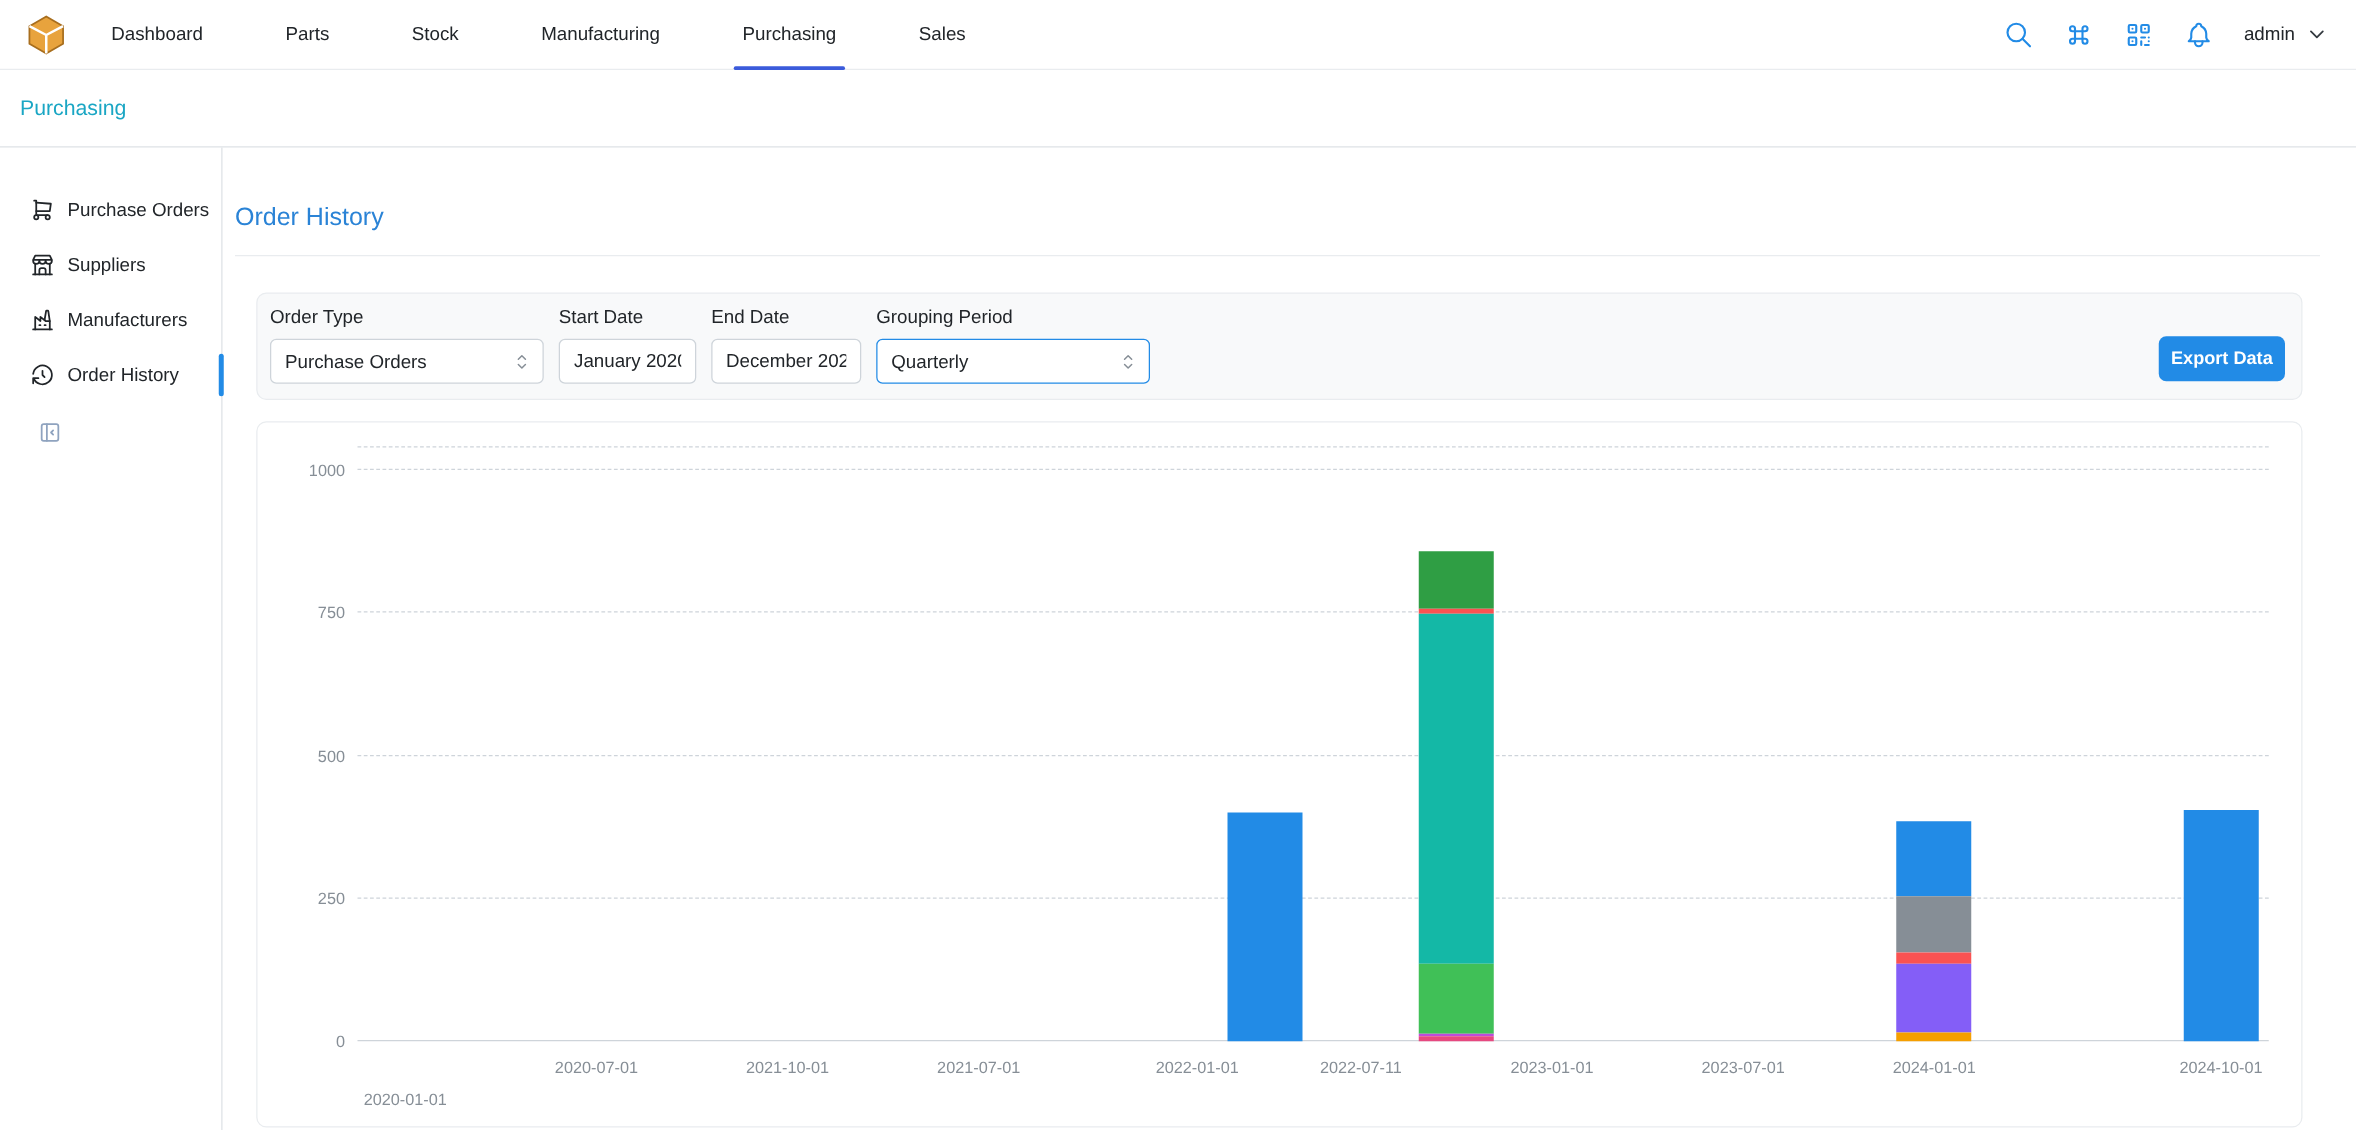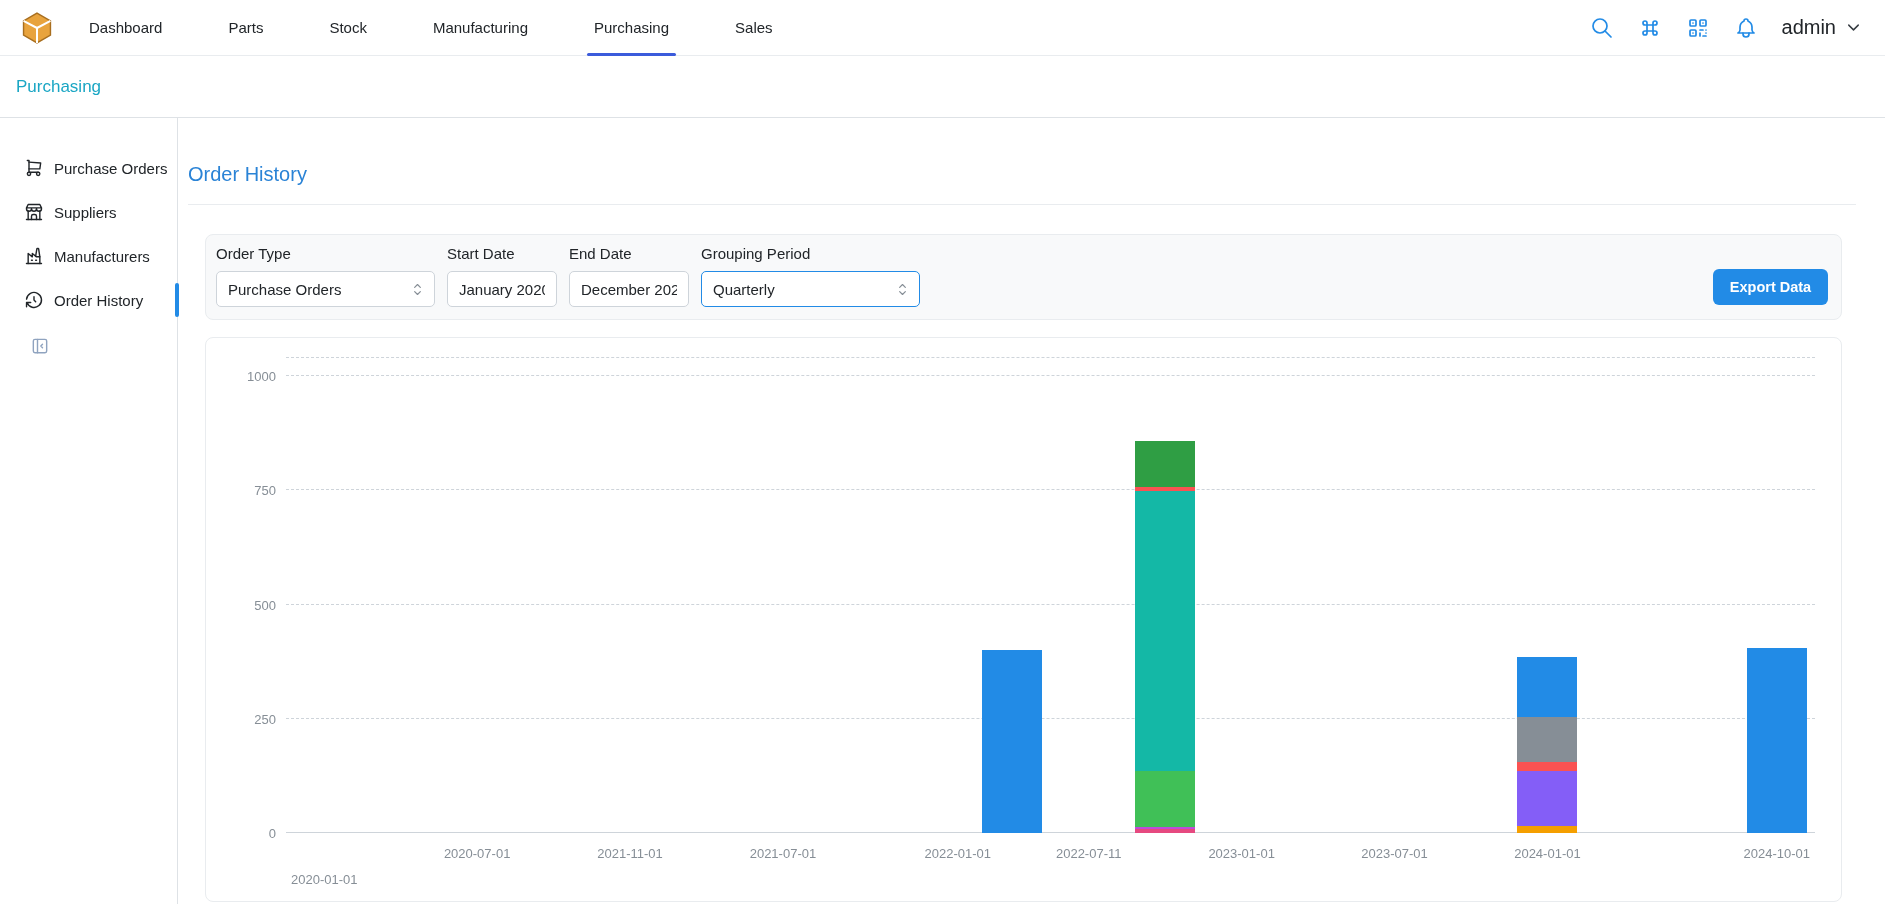--- a/index.html
+++ b/index.html
@@ -31,21 +31,21 @@
     position: relative; cursor: pointer; white-space: nowrap;
   }
   .tab.active::after {
     content: ""; position: absolute; left: 10px; right: 10px; bottom: -1px;
     height: 3px; border-radius: 2px;
     background: var(--tab-indicator, #3b5bdb);
   }
   .nav-actions { margin-left: auto; display: flex; align-items: center; gap: 24px; }
   .nav-icon { color: var(--icon-blue, #228be6); cursor: pointer; }
   .nav-icon svg { width: 24px; height: 24px; fill: none; stroke: currentColor; stroke-width: 1.7; stroke-linecap: round; stroke-linejoin: round; }
-  .user { display: flex; align-items: center; gap: 8px; font-size: 20px; cursor: pointer; color: #212529; }
+  .user { display: flex; align-items: center; gap: 8px; font-size: 15px; cursor: pointer; color: #212529; }
   .user svg { width: 19px; height: 19px; fill: none; stroke: #343a40; stroke-width: 1.8; stroke-linecap: round; stroke-linejoin: round; }
 
   
   .breadcrumb-bar {
     height: 62px;
     display: flex; align-items: center;
     padding: 0 16px;
     border-bottom: 1px solid #dee2e6;
   }
   .crumb { color: var(--breadcrumb-link, #1aa6c4); font-size: 17px; text-decoration: none; cursor: pointer; }
@@ -93,21 +93,21 @@
   .select { display: flex; align-items: center; justify-content: space-between; padding: 0 8px 0 11px; cursor: pointer; }
   .selector-icon { color: #868e96; }
   .selector-icon svg { width: 17px; height: 17px; fill: none; stroke: currentColor; stroke-width: 1.7; stroke-linecap: round; stroke-linejoin: round; }
   .control.focused { border: 1.5px solid var(--primary, #228be6); gap: 17px; }
   input.control { padding: 0 11px; outline: none; }
   .w-lg { width: 219px; }
   .w-sm { width: 110px; }
   .w-md { width: 120px; }
   .export-btn {
     position: absolute; right: 13px; bottom: 14px;
-    width: 115px; height: 36px;
+    width: 101px; height: 36px;
     background: var(--primary, #228be6); color: #fff;
     border: none; border-radius: 6px;
     font-size: 14.5px; font-weight: 700;
     font-family: "Liberation Sans", sans-serif;
     cursor: pointer;
   }
 
   
   .chart-card {
     margin: 17px 14px 0 17px; height: 565px;
@@ -299,21 +299,21 @@
         </div>
       <div class="plot">
           <div class="gridline zero" style="bottom: 0%;"></div>
           <div class="gridline" style="bottom: 24.0385%;"></div>
           <div class="gridline" style="bottom: 48.0769%;"></div>
           <div class="gridline" style="bottom: 72.1154%;"></div>
           <div class="gridline" style="bottom: 96.1538%;"></div>
           <div class="gridline" style="bottom: 100%;"></div>
           <div class="xtick" style="left: 2.5%; margin-top: 26px;">2020-01-01</div>
           <div class="xtick" style="left: 12.5%;">2020-07-01</div>
-          <div class="xtick" style="left: 22.5%;">2021-11-01</div>
+          <div class="xtick" style="left: 22.5%;">2021-10-01</div>
           <div class="xtick" style="left: 32.5%;">2021-07-01</div>
           <div class="xtick" style="left: 42.5%; margin-left: 22px;">2022-01-01</div>
           <div class="xtick" style="left: 52.5%;">2022-07-11</div>
           <div class="xtick" style="left: 62.5%;">2023-01-01</div>
           <div class="xtick" style="left: 72.5%;">2023-07-01</div>
           <div class="xtick" style="left: 82.5%;">2024-01-01</div>
           <div class="xtick" style="left: 97.5%;">2024-10-01</div>
           <div class="bar" style="left: 47.5%; height: 38.4615%;">
             <div class="seg" style="flex-grow: 400; background: rgb(34, 139, 230);"></div>
           </div>

